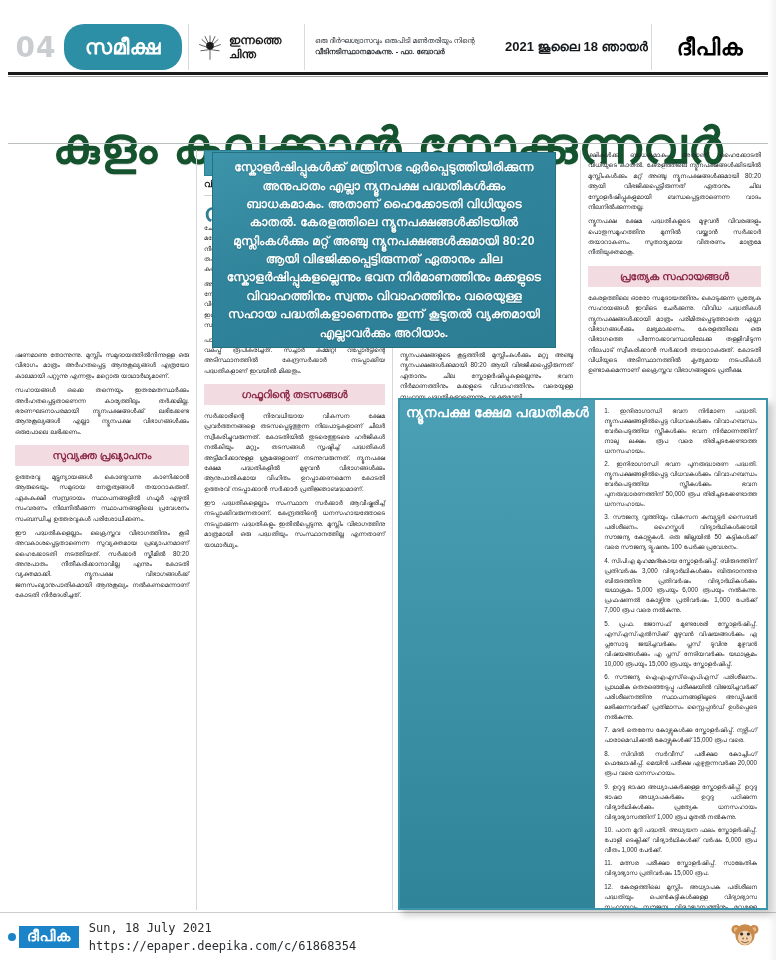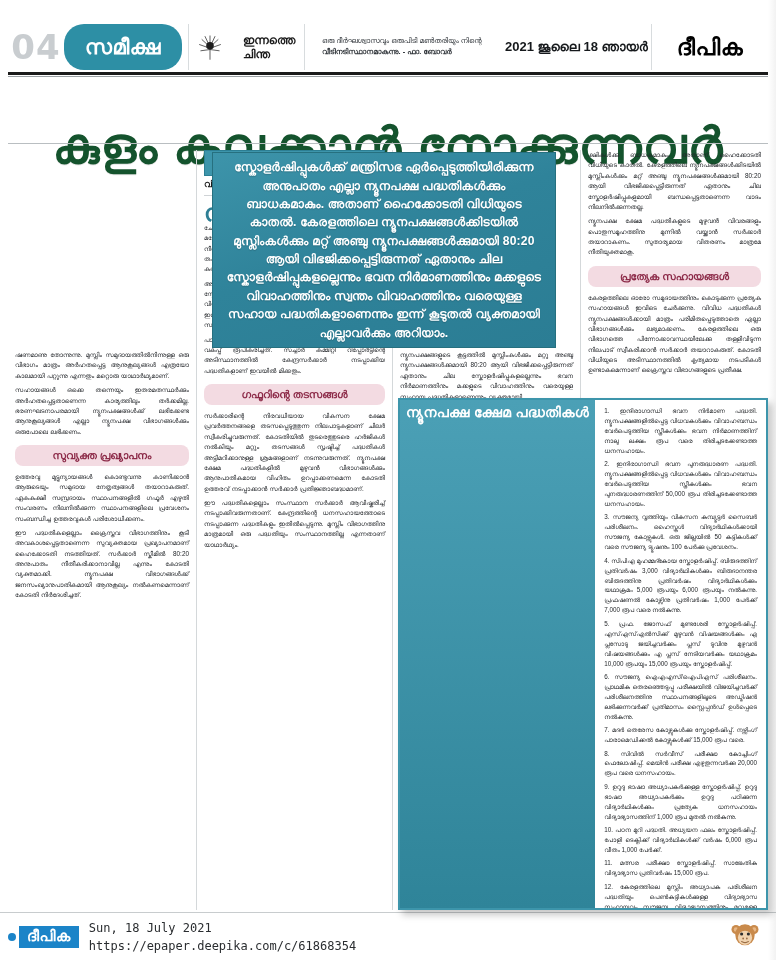--- a/index.html
+++ b/index.html
@@ -23,52 +23,52 @@
     position: absolute;
     left: 8px; top: 24px;
     width: 760px; height: 46px;
     display: flex;
     align-items: stretch;
     background: #ffffff;
   }
   .mh-pageno {
     width: 56px;
     display: flex; align-items: center; justify-content: center;
-    font-size: 34px;
+    font-size: 28px;
     color: #c9cdd0;
     font-weight: 700;
     letter-spacing: 1px;
     font-family: "DejaVu Sans", sans-serif;
   }
   .mh-section {
     width: 118px;
     background: #2d8fa5;
     display: flex; align-items: center; justify-content: center;
     color: #ffffff;
     font-size: 21px;
     font-weight: 700;
     letter-spacing: 0.5px;
     border-radius: 20px;
   }
   .mh-thought {
     flex: 0 0 112px;
     display: flex; align-items: center;
-    gap: 20px;
+    gap: 6px;
     padding-left: 8px;
     border-left: 1px solid #d8dcde;
     margin-left: 6px;
   }
   .mh-tree { width: 26px; height: 28px; flex: none; }
   .mh-thought-label {
     font-size: 11.5px; font-weight: 700; color: #1a1a1a; line-height: 1.25;
   }
   .mh-quote {
     flex: 1;
     display: flex; flex-direction: column; justify-content: center;
-    padding-left: 17px;
+    padding-left: 10px;
     border-left: 1px solid #d8dcde;
     margin-left: 4px;
   }
   .mh-quote-line { font-size: 7.4px; color: #30353a; line-height: 1.45; }
   .mh-quote-line.attrib { font-weight: 700; }
   .mh-date {
     flex: 0 0 150px;
     display: flex; align-items: center; justify-content: center;
     font-size: 13px; font-weight: 700; color: #16191c;
     border-right: 1px solid #d8dcde;
@@ -147,21 +147,20 @@
 
   
   .subhead {
     background: #f3dbe2;
     color: #8c2a48;
     font-size: 10.5px;
     font-weight: 700;
     text-align: center;
     padding: 4px 0;
     margin: 8px 0 6px 0;
-    border-radius: 8px;
   }
 
   
   .body {
     font-size: 6.4px;
     line-height: 1.62;
     color: #23262a;
     text-align: justify;
     word-spacing: 0.4px;
   }

